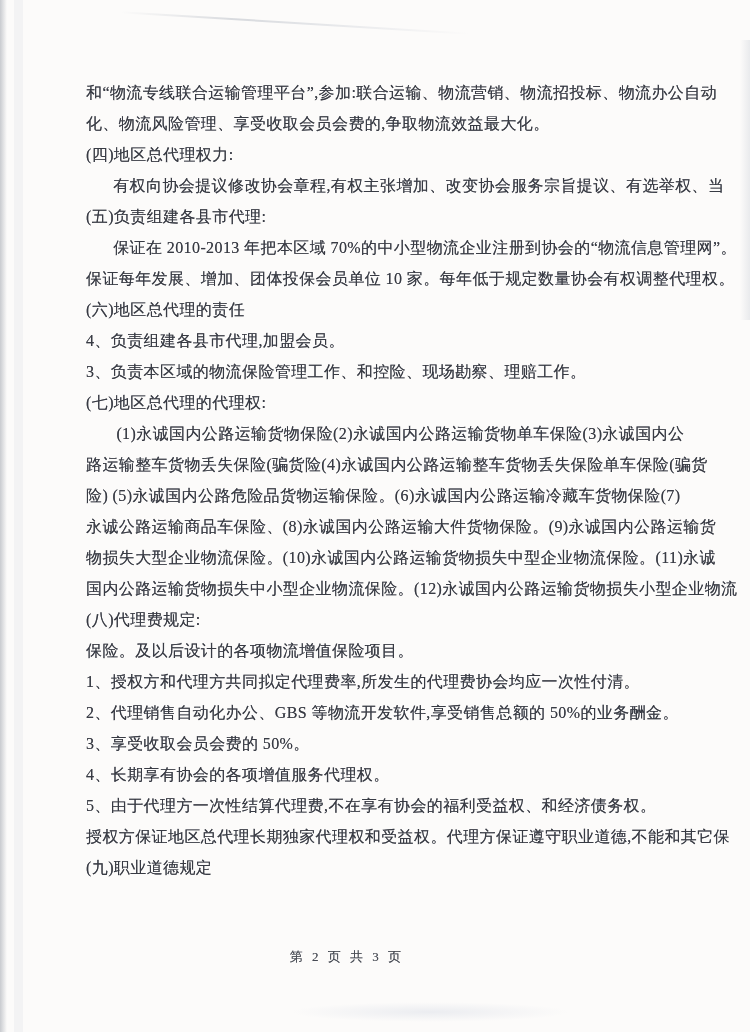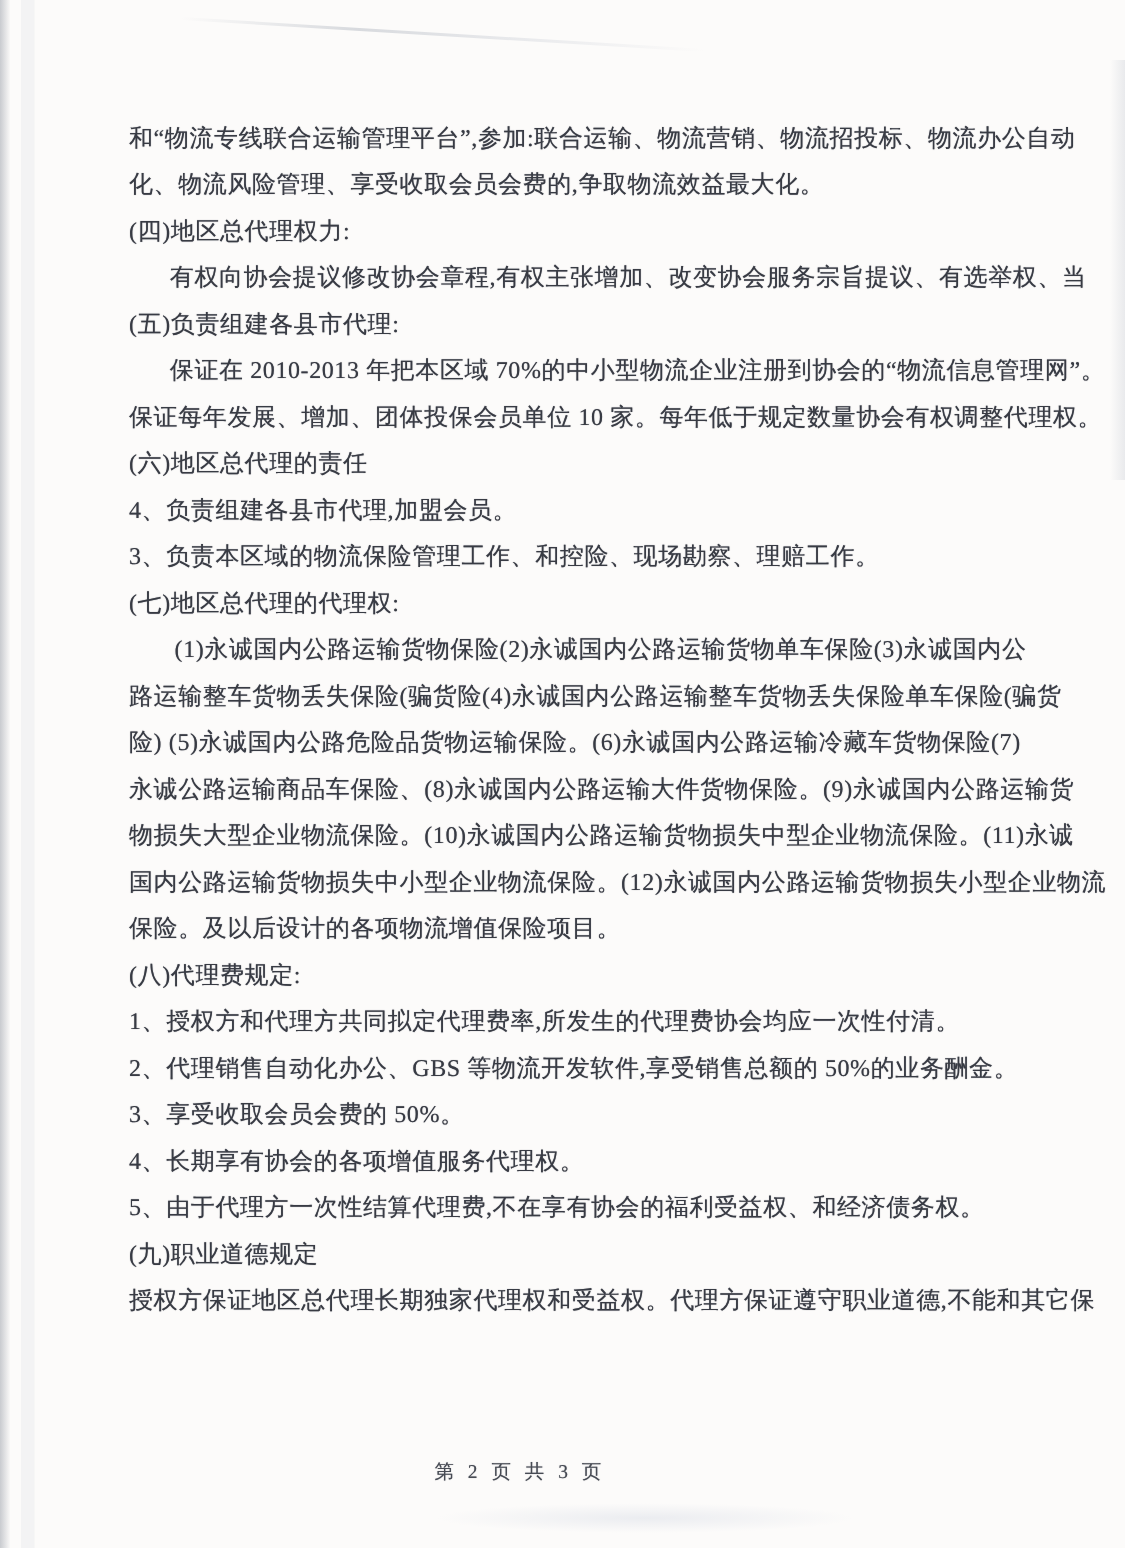--- a/index.html
+++ b/index.html
@@ -47,21 +47,21 @@
     line-height: 31px;
     letter-spacing: 0.4px;
     text-shadow: 0 0 0.6px rgba(56,59,68,0.7);
   }
   .line {
     height: 31px;
     white-space: nowrap;
   }
   .footer {
     position: absolute;
-    top: 972px;
+    top: 948px;
     left: 0;
     right: 58px;
     text-align: center;
     font-size: 13px;
     letter-spacing: 1.5px;
     word-spacing: 3px;
     color: #474b54;
     text-shadow: 0 0 0.6px rgba(66,70,80,0.6);
     font-family: Liberation Serif, serif;
   }
@@ -87,25 +87,25 @@
       <div class="line">(六)地区总代理的责任</div>
       <div class="line">4、负责组建各县市代理,加盟会员。</div>
       <div class="line">3、负责本区域的物流保险管理工作、和控险、现场勘察、理赔工作。</div>
       <div class="line">(七)地区总代理的代理权:</div>
       <div class="line" style="text-indent: 1.9em;">(1)永诚国内公路运输货物保险(2)永诚国内公路运输货物单车保险(3)永诚国内公</div>
       <div class="line">路运输整车货物丢失保险(骗货险(4)永诚国内公路运输整车货物丢失保险单车保险(骗货</div>
       <div class="line">险) (5)永诚国内公路危险品货物运输保险。(6)永诚国内公路运输冷藏车货物保险(7)</div>
       <div class="line">永诚公路运输商品车保险、(8)永诚国内公路运输大件货物保险。(9)永诚国内公路运输货</div>
       <div class="line">物损失大型企业物流保险。(10)永诚国内公路运输货物损失中型企业物流保险。(11)永诚</div>
       <div class="line">国内公路运输货物损失中小型企业物流保险。(12)永诚国内公路运输货物损失小型企业物流</div>
+      <div class="line">(八)代理费规定:</div>
       <div class="line">保险。及以后设计的各项物流增值保险项目。</div>
-      <div class="line">(八)代理费规定:</div>
       <div class="line">1、授权方和代理方共同拟定代理费率,所发生的代理费协会均应一次性付清。</div>
       <div class="line">2、代理销售自动化办公、GBS 等物流开发软件,享受销售总额的 50%的业务酬金。</div>
       <div class="line">3、享受收取会员会费的 50%。</div>
       <div class="line">4、长期享有协会的各项增值服务代理权。</div>
       <div class="line">5、由于代理方一次性结算代理费,不在享有协会的福利受益权、和经济债务权。</div>
+      <div class="line">授权方保证地区总代理长期独家代理权和受益权。代理方保证遵守职业道德,不能和其它保</div>
       <div class="line">(九)职业道德规定</div>
-      <div class="line">授权方保证地区总代理长期独家代理权和受益权。代理方保证遵守职业道德,不能和其它保</div>
     </div>
 
   <div class="footer">第 2 页 共 3 页</div>
 </div>
 
 </body></html>

